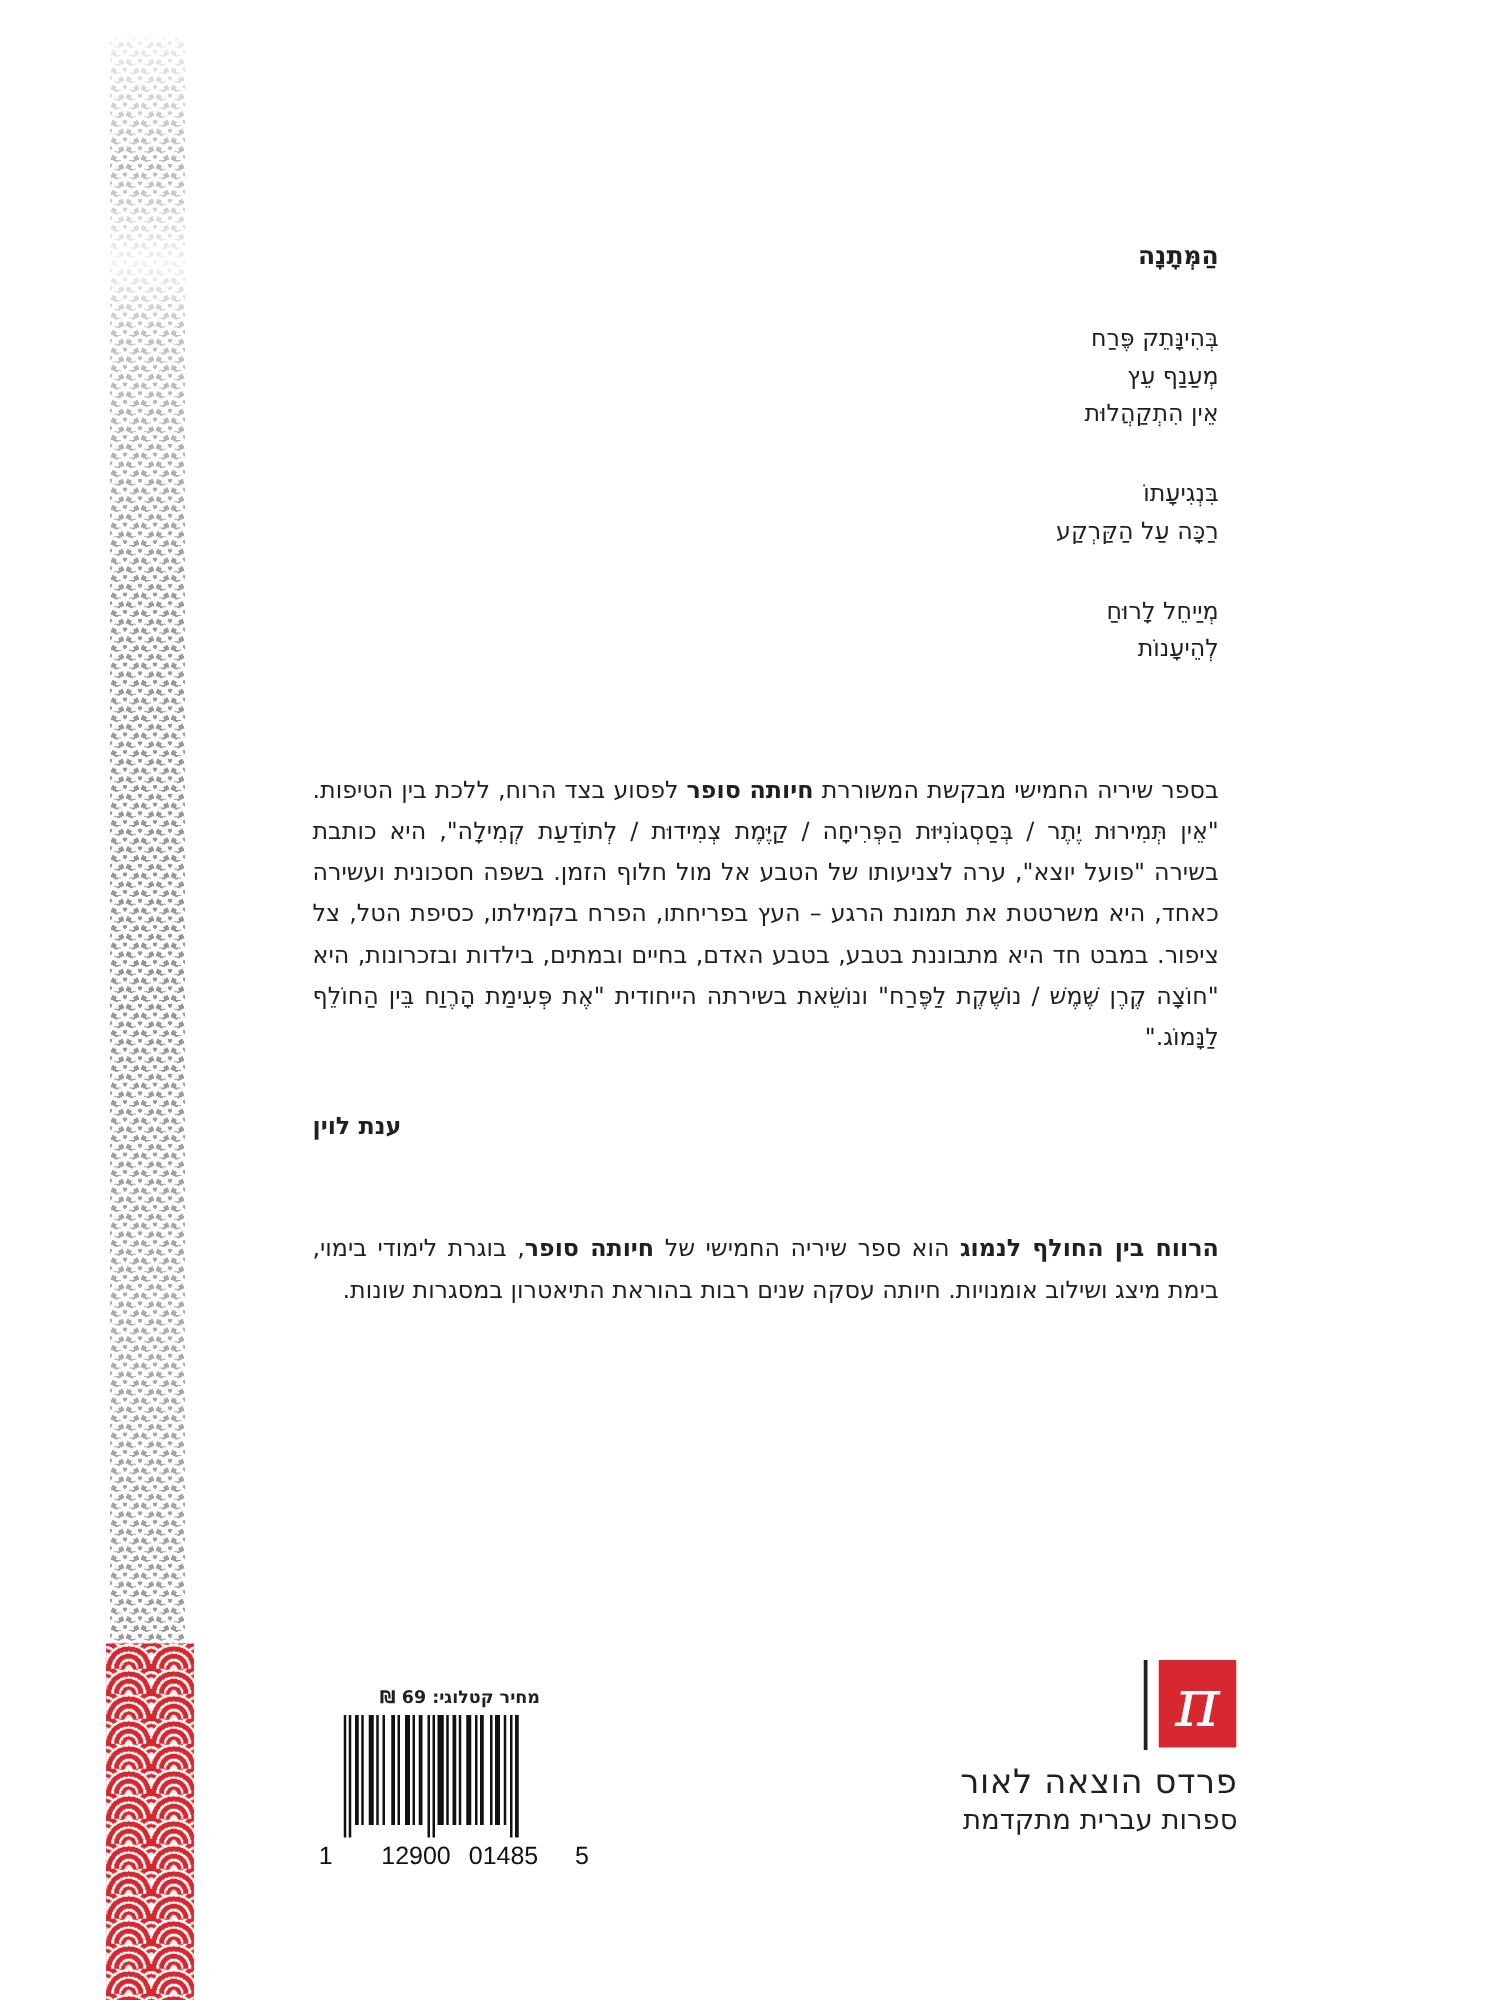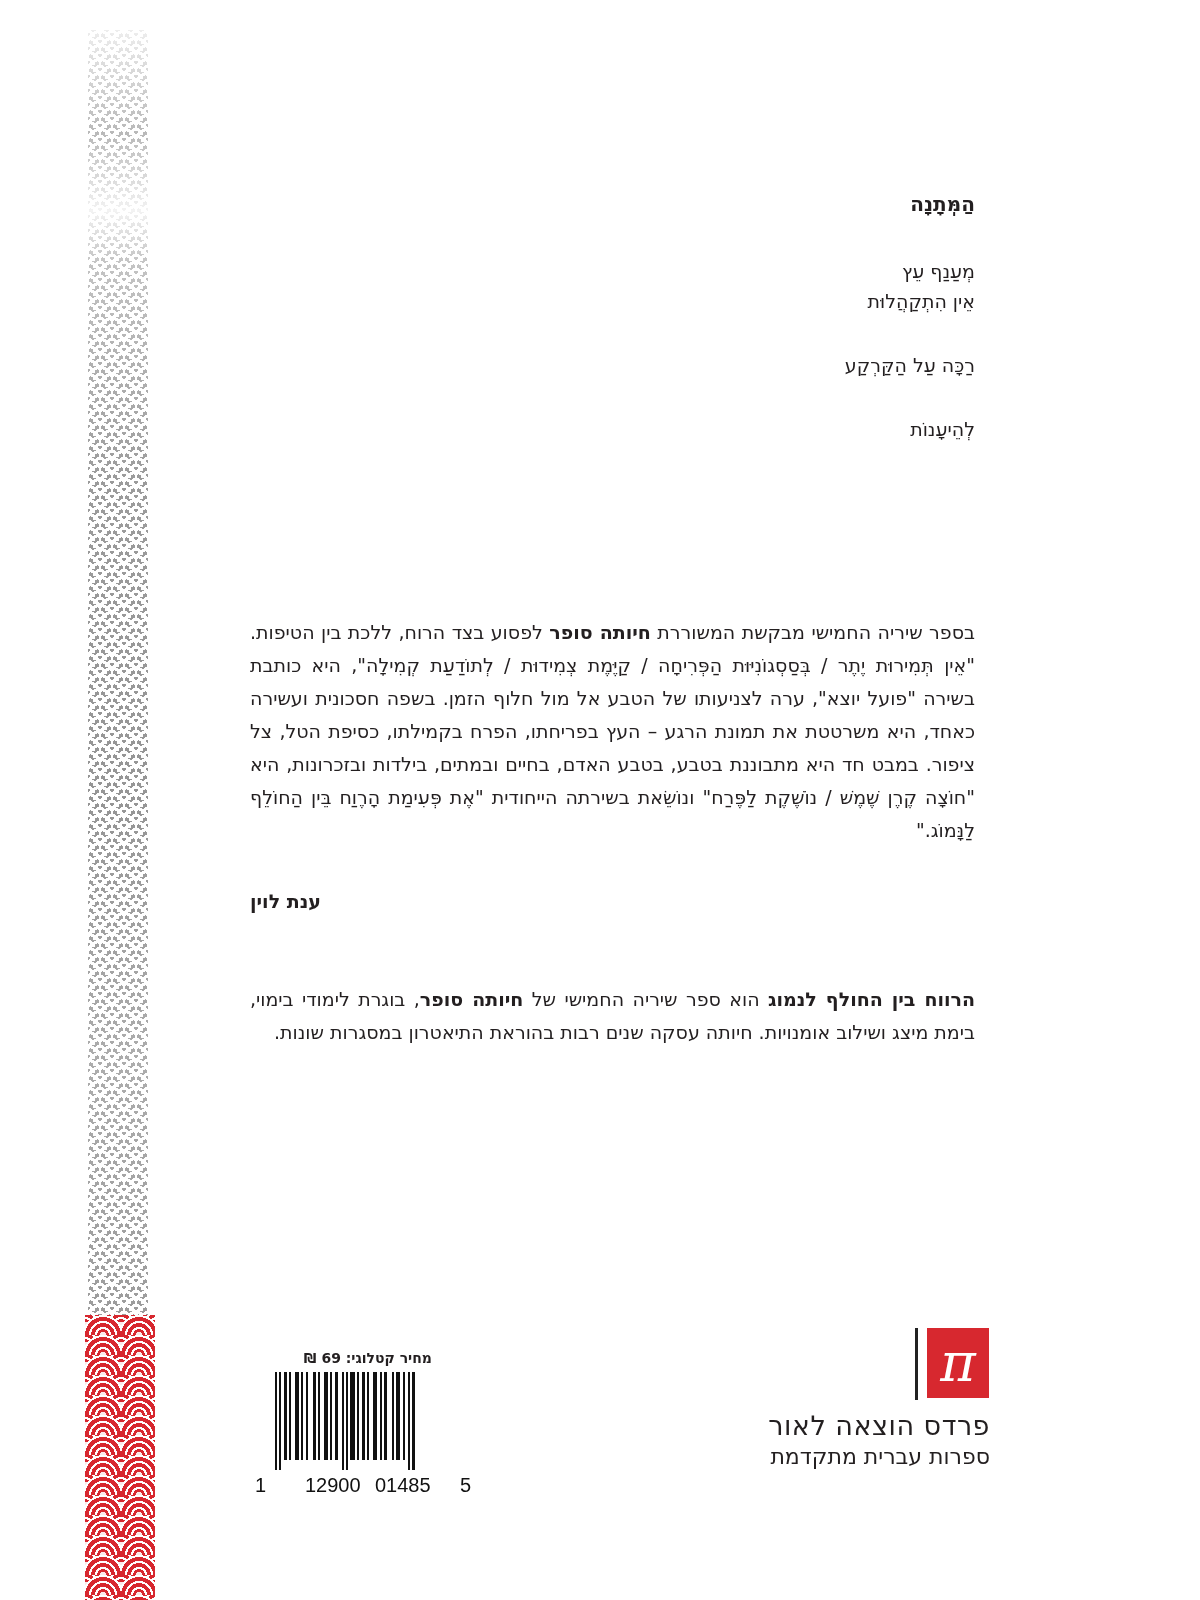--- a/index.html
+++ b/index.html
@@ -87,27 +87,30 @@
 </head>
 <body>
 
 <div class="strip-gray"></div>
 <div class="strip-red"></div>
 
 <div class="poem-title rtl">הַמְּתָנָה</div>
 
 <div class="poem rtl">
   <div class="stanza">
+    <div>בְּהִינָּתֵק פֶּרַח</div>
     <div>מְעַנַף עֵץ</div>
     <div>אֵין הִתְקַהֲלוּת</div>
   </div>
   <div class="stanza">
+    <div>בִּנְגִיעָתוֹ</div>
     <div>רַכָּה עַל הַקַּרְקַע</div>
   </div>
   <div class="stanza">
+    <div>מְיַיחֵל לָרוּחַ</div>
     <div>לְהֵיעָנוֹת</div>
   </div>
 </div>
 
 <div class="body-text p1 rtl"><span>בספר שיריה החמישי מבקשת המשוררת </span><b>חיותה סופר</b><span> לפסוע בצד הרוח, ללכת בין הטיפות. "אֵין תְּמִירוּת יֶתֶר / בְּסַסְגוֹנִיּוּת הַפְּרִיחָה / קַיֶּמֶת צְמִידוּת / לְתוֹדַעַת קְמִילָה", היא כותבת בשירה "פועל יוצא", ערה לצניעותו של הטבע אל מול חלוף הזמן. בשפה חסכונית ועשירה כאחד, היא משרטטת את תמונת הרגע – העץ בפריחתו, הפרח בקמילתו, כסיפת הטל, צל ציפור. במבט חד היא מתבוננת בטבע, בטבע האדם, בחיים ובמתים, בילדות ובזכרונות, היא "חוֹצָה קֶרֶן שֶׁמֶשׁ / נוֹשֶׁקֶת לַפֶּרַח" ונוֹשֵׂאת בשירתה הייחודית "אֶת פְּעִימַת הָרֶוַח בֵּין הַחוֹלֵף לַנָּמוֹג."</span></div>
 
 <div class="signature">ענת לוין</div>
 
 <div class="body-text p2 rtl"><b>הרווח בין החולף לנמוג</b><span> הוא ספר שיריה החמישי של </span><b>חיותה סופר</b><span>, בוגרת לימודי בימוי, בימת מיצג ושילוב אומנויות. חיותה עסקה שנים רבות בהוראת התיאטרון במסגרות שונות.</span></div>
 

